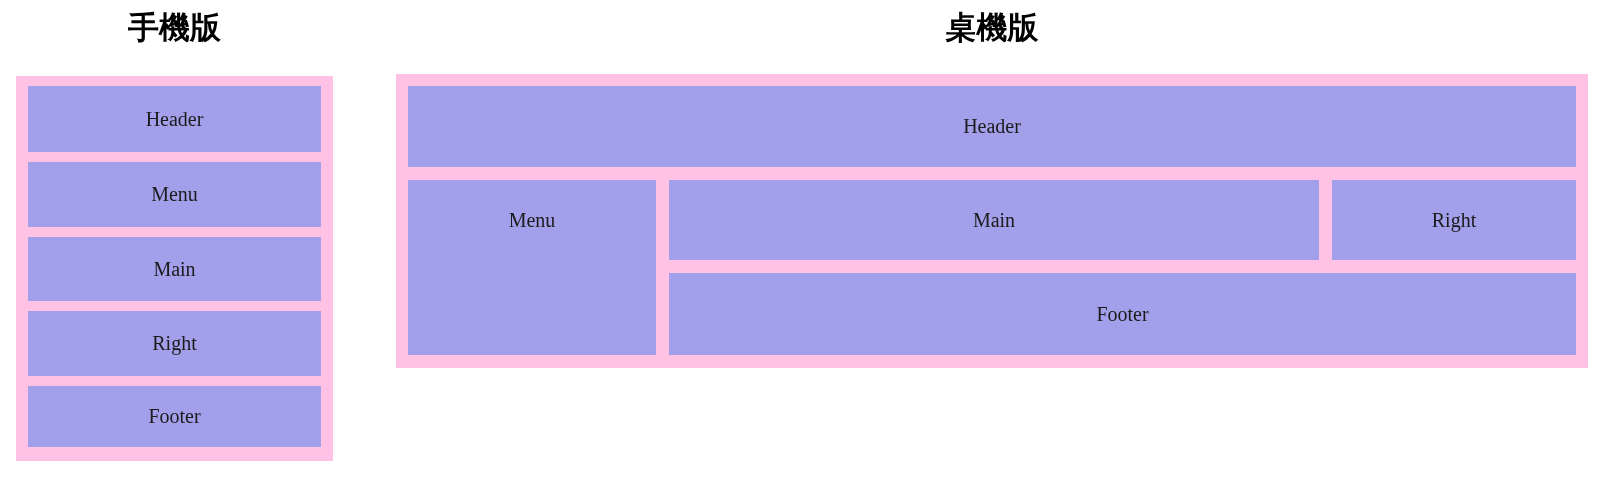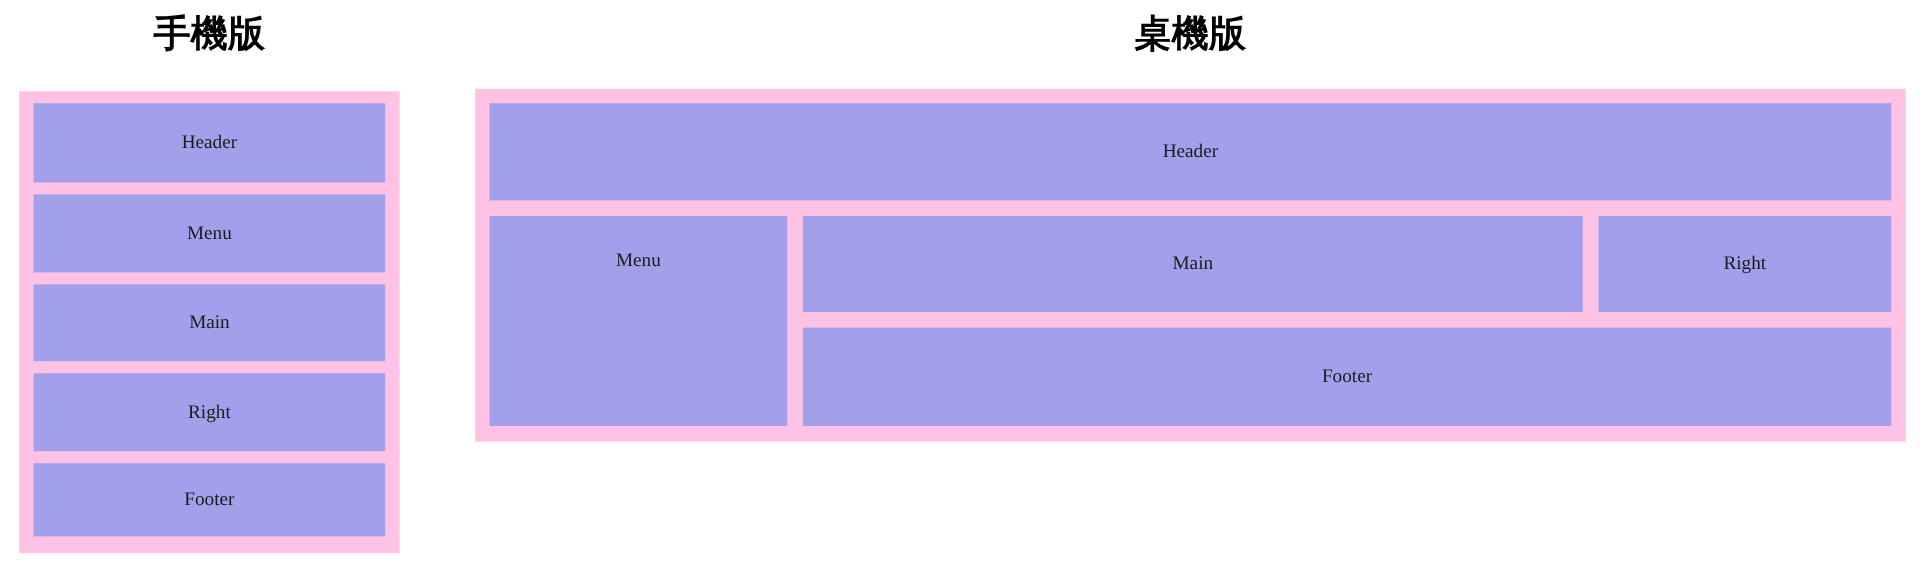--- a/index.html
+++ b/index.html
@@ -57,21 +57,21 @@
     grid-template-areas:
       "header header header"
       "menu   main   right"
       "menu   footer footer";
   }
   .box {
     background: var(--purple, #a2a0ea);
     display: flex;
     align-items: center;
     justify-content: center;
-    font-size: 16px;
+    font-size: 20px;
     color: var(--box-text, #1b1b1b);
     box-sizing: border-box;
   }
   .area-header { grid-area: header; }
   .area-menu   { grid-area: menu; align-items: flex-start; padding-top: 29px; }
   .area-main   { grid-area: main; }
   .area-right  { grid-area: right; }
   .area-footer { grid-area: footer; }
 </style>
 </head>

